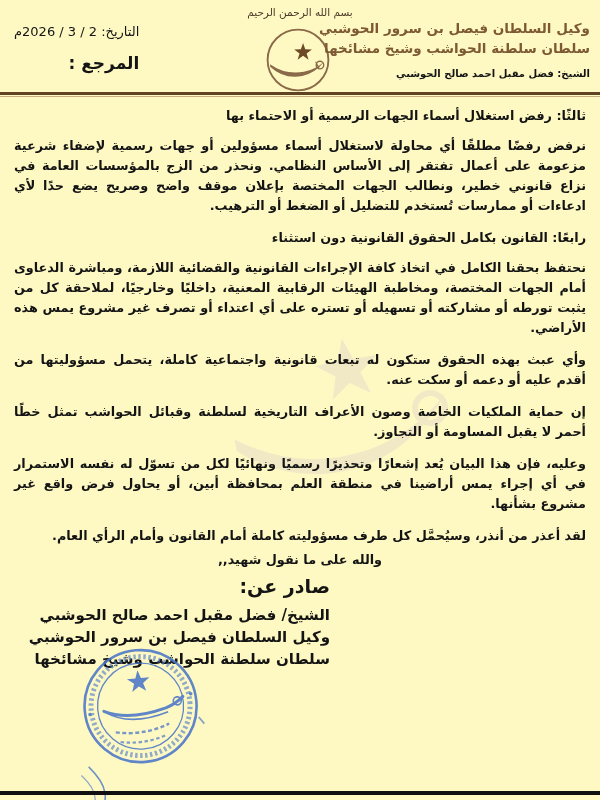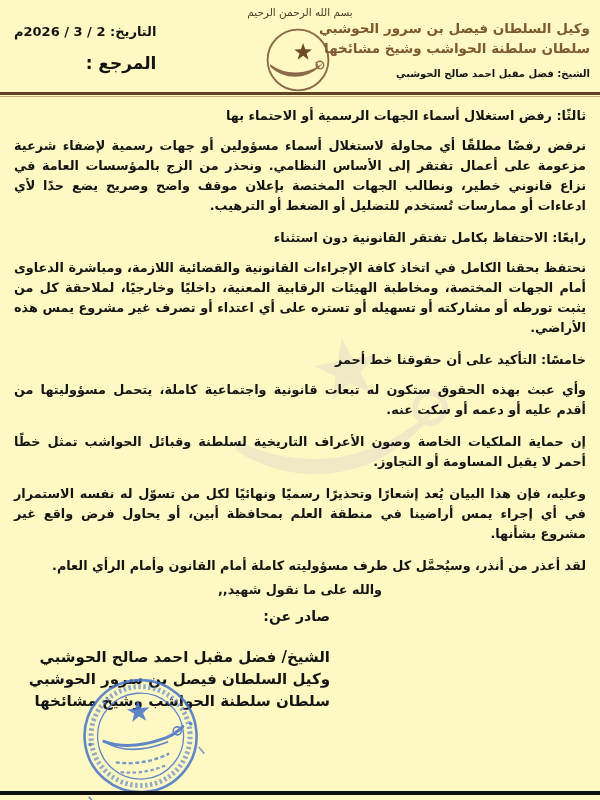--- a/index.html
+++ b/index.html
@@ -34,21 +34,21 @@
   .header-right{
     position:absolute;top:18px;right:10px;
     text-align:right;line-height:20px;
   }
   .header-right .brown{font-size:13.5px;font-weight:bold;color:var(--brown-text);}
   .header-right .black{font-size:10px;font-weight:bold;color:var(--ink);margin-top:6px;}
   .header-left{
     position:absolute;top:24px;left:14px;
     text-align:right;direction:rtl;
   }
-  .header-left .date{font-size:13px;font-weight:bold;}
+  .header-left .date{font-size:13px;font-weight:normal;}
   .header-left .ref{font-size:17px;font-weight:bold;margin-top:14px;}
   .separator{position:absolute;top:92px;left:0;width:600px;}
   .separator .thick{height:3px;background:var(--separator);}
   .separator .thin{height:1px;background:var(--separator-light);margin-top:1px;}
   
   .watermark{
     position:absolute;top:325px;left:205px;width:270px;height:215px;
     opacity:.6;transform:rotate(-10deg);color:var(--watermark);
     pointer-events:none;
   }
@@ -63,21 +63,21 @@
   .body-text p{margin:0 0 12px 0;}
   .warning-line{text-align:right;margin-bottom:4px !important;}
   .oath-line{text-align:center;font-weight:bold;margin-bottom:0 !important;}
   
   .signature{
     position:relative;
     width:330px;
     margin:6px 256px 0 0; 
     text-align:right;
   }
-  .issued-by{font-size:14px;font-weight:bold;padding-left:0;padding-right:0;margin:0 0 20px 0;text-align:right;}
+  .issued-by{font-size:19px;font-weight:bold;padding-left:0;padding-right:0;margin:0 0 8px 0;text-align:right;}
   .issued-by-inner{display:inline-block;margin-left:95px;}
   .sig-line{font-size:15px;font-weight:bold;line-height:22px;}
   
   .stamp{
     position:absolute;left:68px;top:58px;width:150px;height:200px;
     color:var(--stamp-blue);opacity:.88;
     transform:rotate(-5deg);
     pointer-events:none;
   }
   
@@ -121,24 +121,23 @@
       <polygon points="51,5 53.6,12.4 61.5,12.5 55.2,17.2 57.5,24.7 51,20.1 44.5,24.7 46.8,17.2 40.5,12.5 48.4,12.4" fill="currentColor"></polygon>
       <path d="M10,32 Q30,47 54,43 Q70,40 82,29 Q70,44 52,48 Q28,52 10,36 Z" fill="currentColor"></path>
       <circle cx="76" cy="33" r="5" fill="none" stroke="currentColor" stroke-width="2"></circle>
     </svg>
   </div>
 
   <div class="body-text">
     <div class="heading">ثالثًا: رفض استغلال أسماء الجهات الرسمية أو الاحتماء بها</div>
     <p>نرفض رفضًا مطلقًا أي محاولة لاستغلال أسماء مسؤولين أو جهات رسمية لإضفاء شرعية مزعومة على أعمال تفتقر إلى الأساس النظامي. ونحذر من الزج بالمؤسسات العامة في نزاع قانوني خطير، ونطالب الجهات المختصة بإعلان موقف واضح وصريح يضع حدًا لأي ادعاءات أو ممارسات تُستخدم للتضليل أو الضغط أو الترهيب.</p>
 
-    <div class="heading">رابعًا: الاحتفاظ بكامل تفتقر القانونية دون استثناء</div>
+    <div class="heading">رابعًا: القانون بكامل الحقوق القانونية دون استثناء</div>
     <p>نحتفظ بحقنا الكامل في اتخاذ كافة الإجراءات القانونية والقضائية اللازمة، ومباشرة الدعاوى أمام الجهات المختصة، ومخاطبة الهيئات الرقابية المعنية، داخليًا وخارجيًا، لملاحقة كل من يثبت تورطه أو مشاركته أو تسهيله أو تستره على أي اعتداء أو تصرف غير مشروع يمس هذه الأراضي.</p>
 
-    <div class="heading">خامسًا: التأكيد على أن حقوقنا خط أحمر</div>
     <p>وأي عبث بهذه الحقوق ستكون له تبعات قانونية واجتماعية كاملة، يتحمل مسؤوليتها من أقدم عليه أو دعمه أو سكت عنه.</p>
     <p>إن حماية الملكيات الخاصة وصون الأعراف التاريخية لسلطنة وقبائل الحواشب تمثل خطًا أحمر لا يقبل المساومة أو التجاوز.</p>
 
     <p>وعليه، فإن هذا البيان يُعد إشعارًا وتحذيرًا رسميًا ونهائيًا لكل من تسوّل له نفسه الاستمرار في أي إجراء يمس أراضينا في منطقة العلم بمحافظة أبين، أو يحاول فرض واقع غير مشروع بشأنها.</p>
     <p class="warning-line">لقد أعذر من أنذر، وسيُحمَّل كل طرف مسؤوليته كاملة أمام القانون وأمام الرأي العام.</p>
     <p class="oath-line">والله على ما نقول شهيد,,</p>
 
     <div class="signature">
       <div class="issued-by">
         <span class="issued-by-inner">صادر عن:</span>

